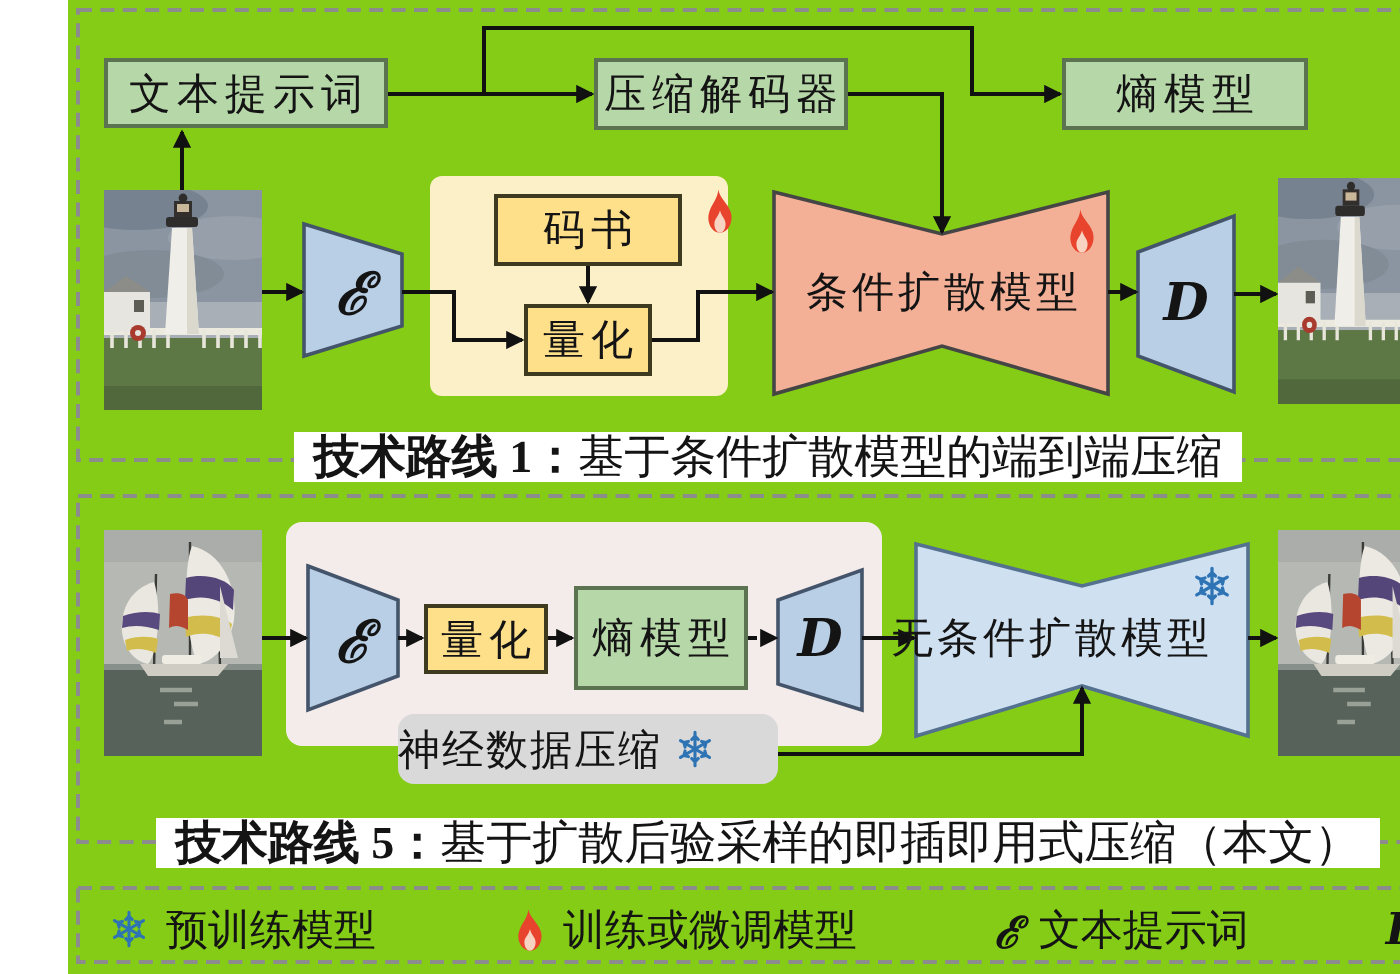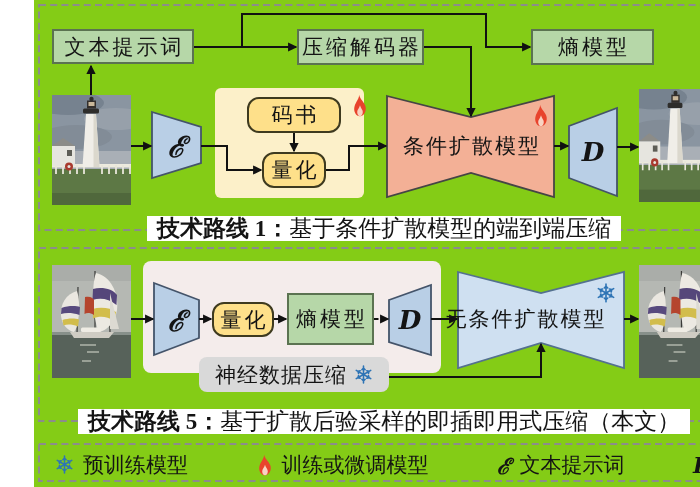--- a/index.html
+++ b/index.html
@@ -1,21 +1,21 @@
 <!DOCTYPE html>
 <html><head>
 <meta charset="utf-8">
 <style>
   html,body{margin:0;padding:0;background:#fff;}
   .page{position:relative;width:700px;height:487px;background:#84cc16;font-family:"Liberation Serif","DejaVu Serif",serif;color:#141414;overflow:hidden;margin-left:34px;}
   svg.overlay{position:absolute;left:0;top:0;}
   .box{position:absolute;display:flex;align-items:center;justify-content:center;box-sizing:border-box;font-size:21px;letter-spacing:3px;text-indent:3px;}
   .green{background:#b6d7a8;border:2px solid #5b7351;}
-  .yellow{background:#fee08a;border:2px solid #3e3a1f;border-radius:12px;font-family:Liberation Mono, monospace;}
-  .gray{position:absolute;background:#d9d9d9;border-radius:8px;display:flex;align-items:center;justify-content:center;gap:7px;font-size:21px;box-sizing:border-box;letter-spacing:1px;}
+  .yellow{background:#fee08a;border:2px solid #3e3a1f;border-radius:0;font-family:Liberation Mono, monospace;}
+  .gray{position:absolute;background:#d9d9d9;border-radius:8px;display:flex;align-items:center;justify-content:flex-start;gap:7px;font-size:21px;box-sizing:border-box;letter-spacing:1px;}
   .label{position:absolute;display:flex;align-items:center;justify-content:center;font-size:21px;letter-spacing:2px;text-indent:2px;}
   .script{font-style:italic;font-family:"DejaVu Serif",serif;font-weight:600;letter-spacing:0;text-indent:0;}
   .caption{position:absolute;left:0;width:700px;text-align:center;font-size:23px;line-height:26px;}
   .caption .wrap{background:#fff;padding:0 10px;}
   .caption b{font-weight:700;}
   .legend-row{position:absolute;left:5px;top:446px;width:689px;height:37px;display:flex;align-items:center;justify-content:space-between;padding:0 16px;box-sizing:border-box;font-size:21px;}
   .legend-item{display:flex;align-items:center;gap:9px;}
   .icon{position:absolute;}
 </style>
 </head>

